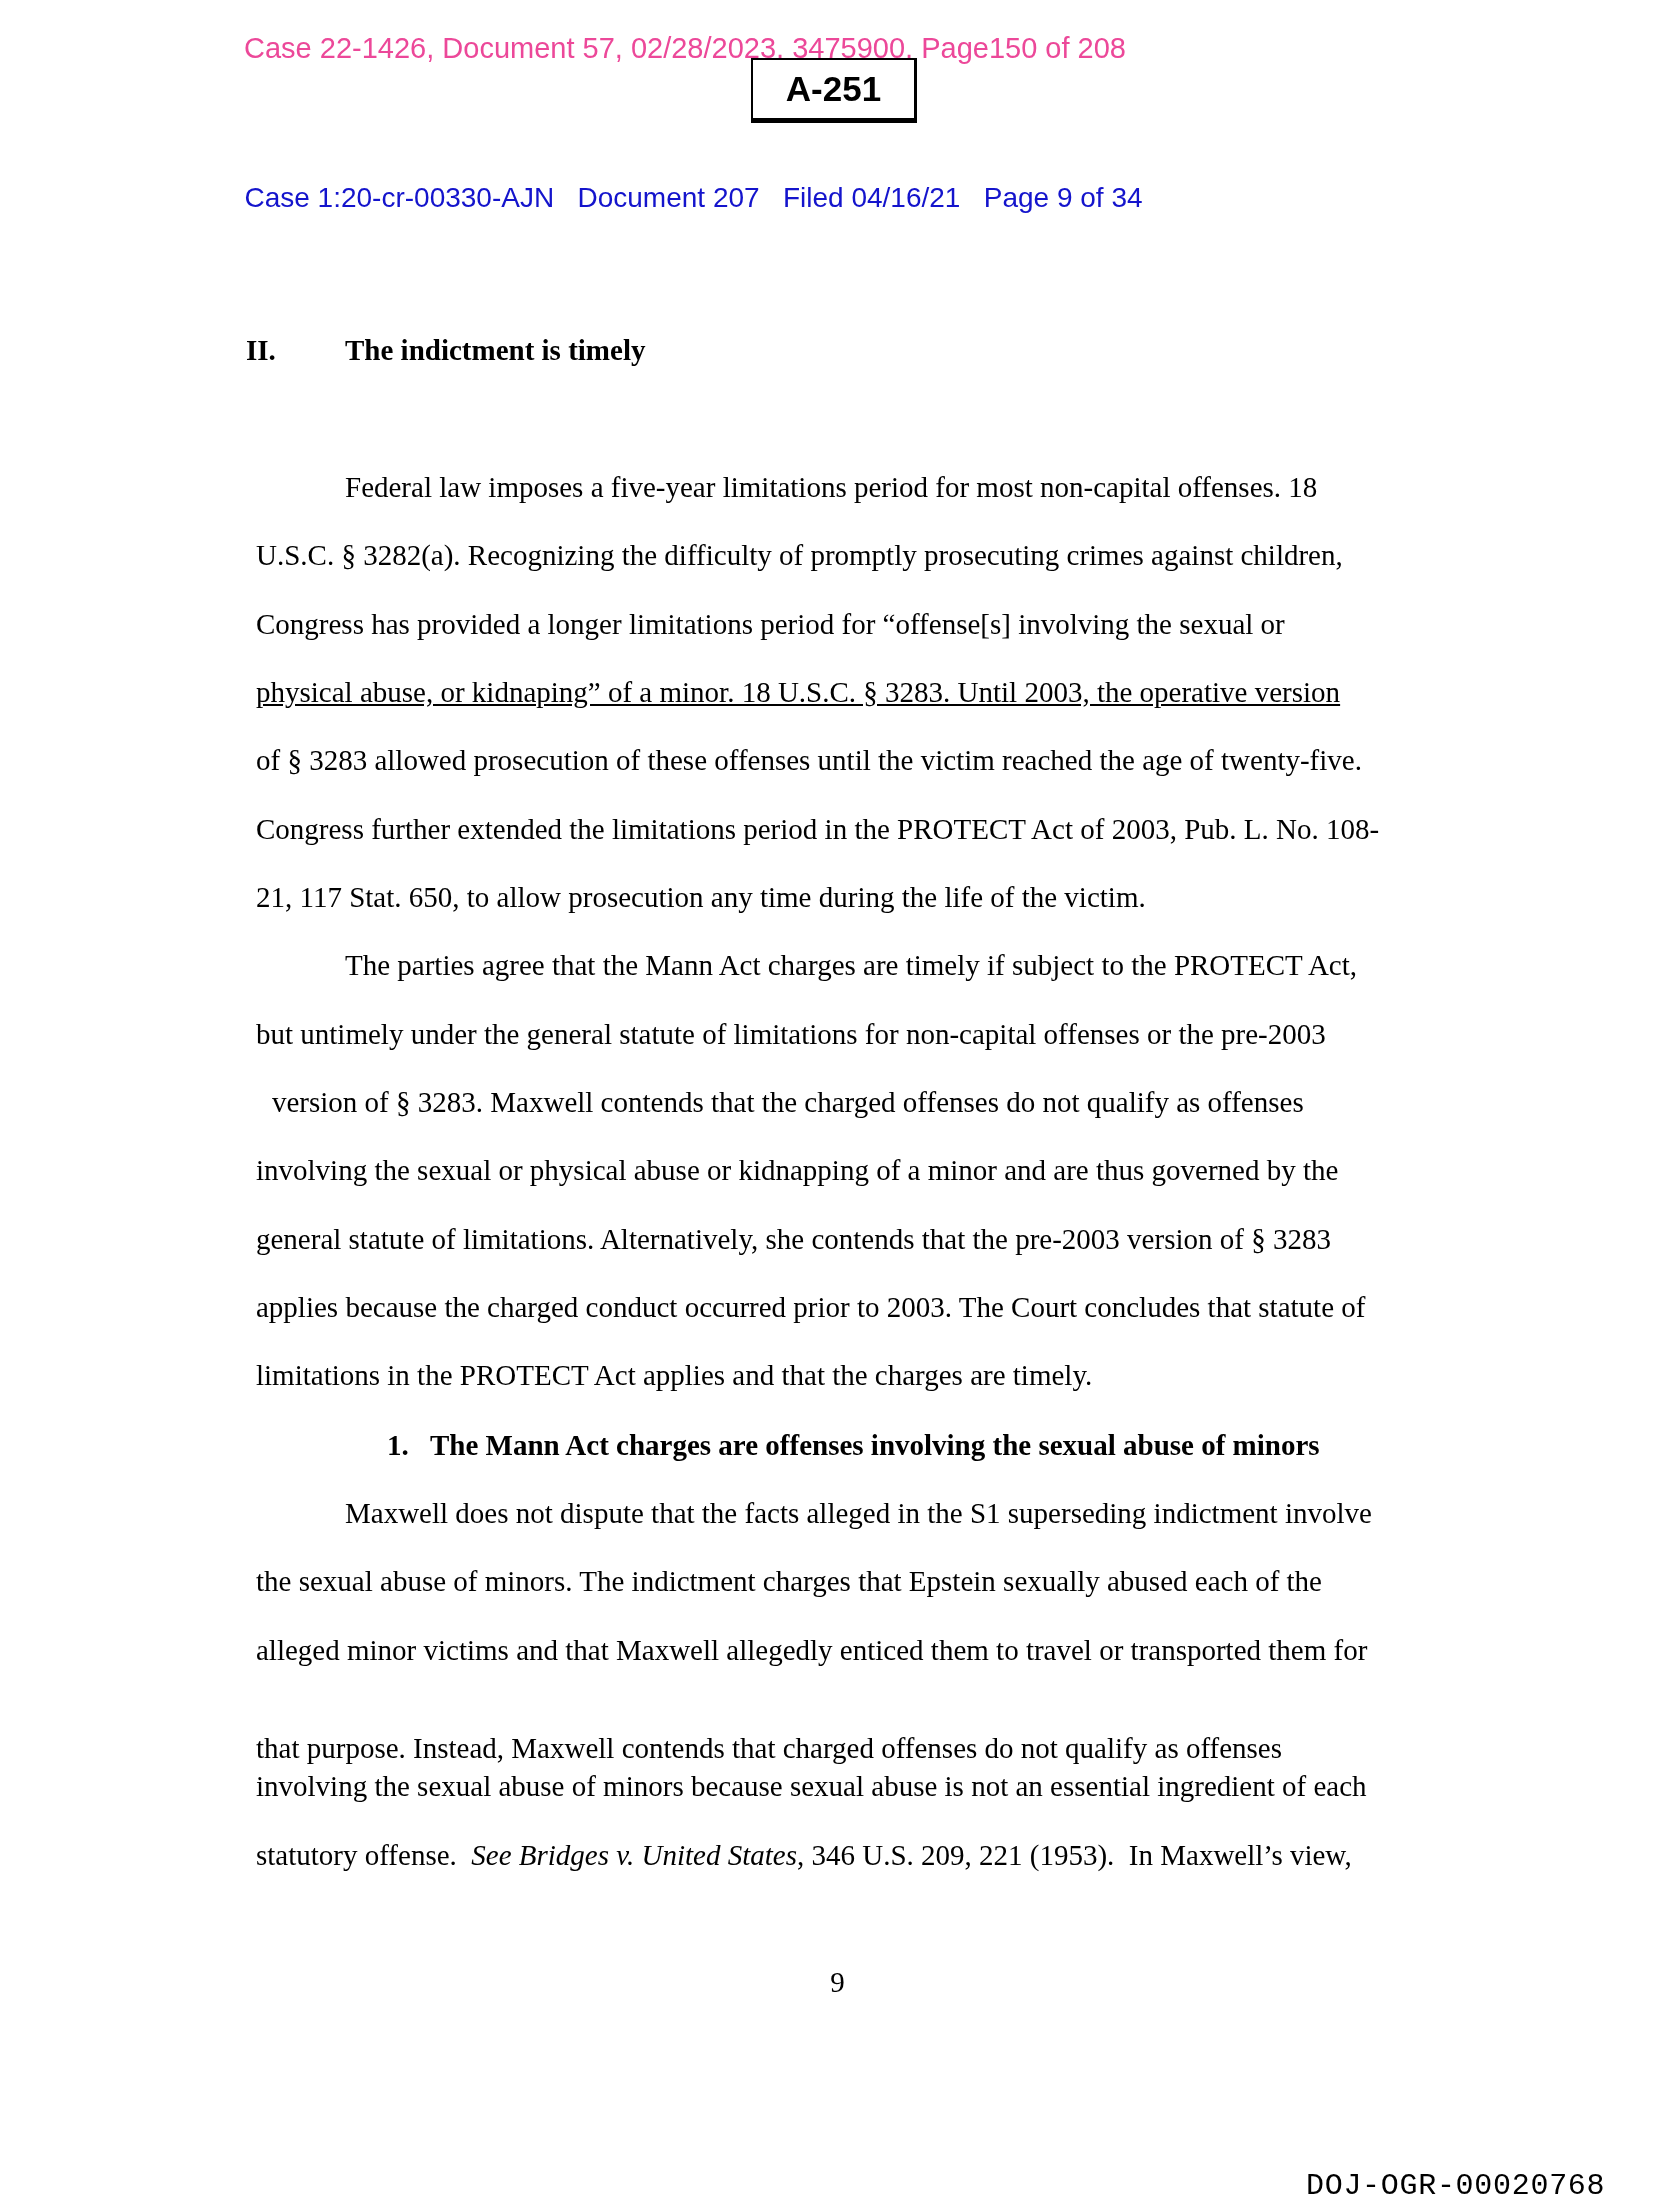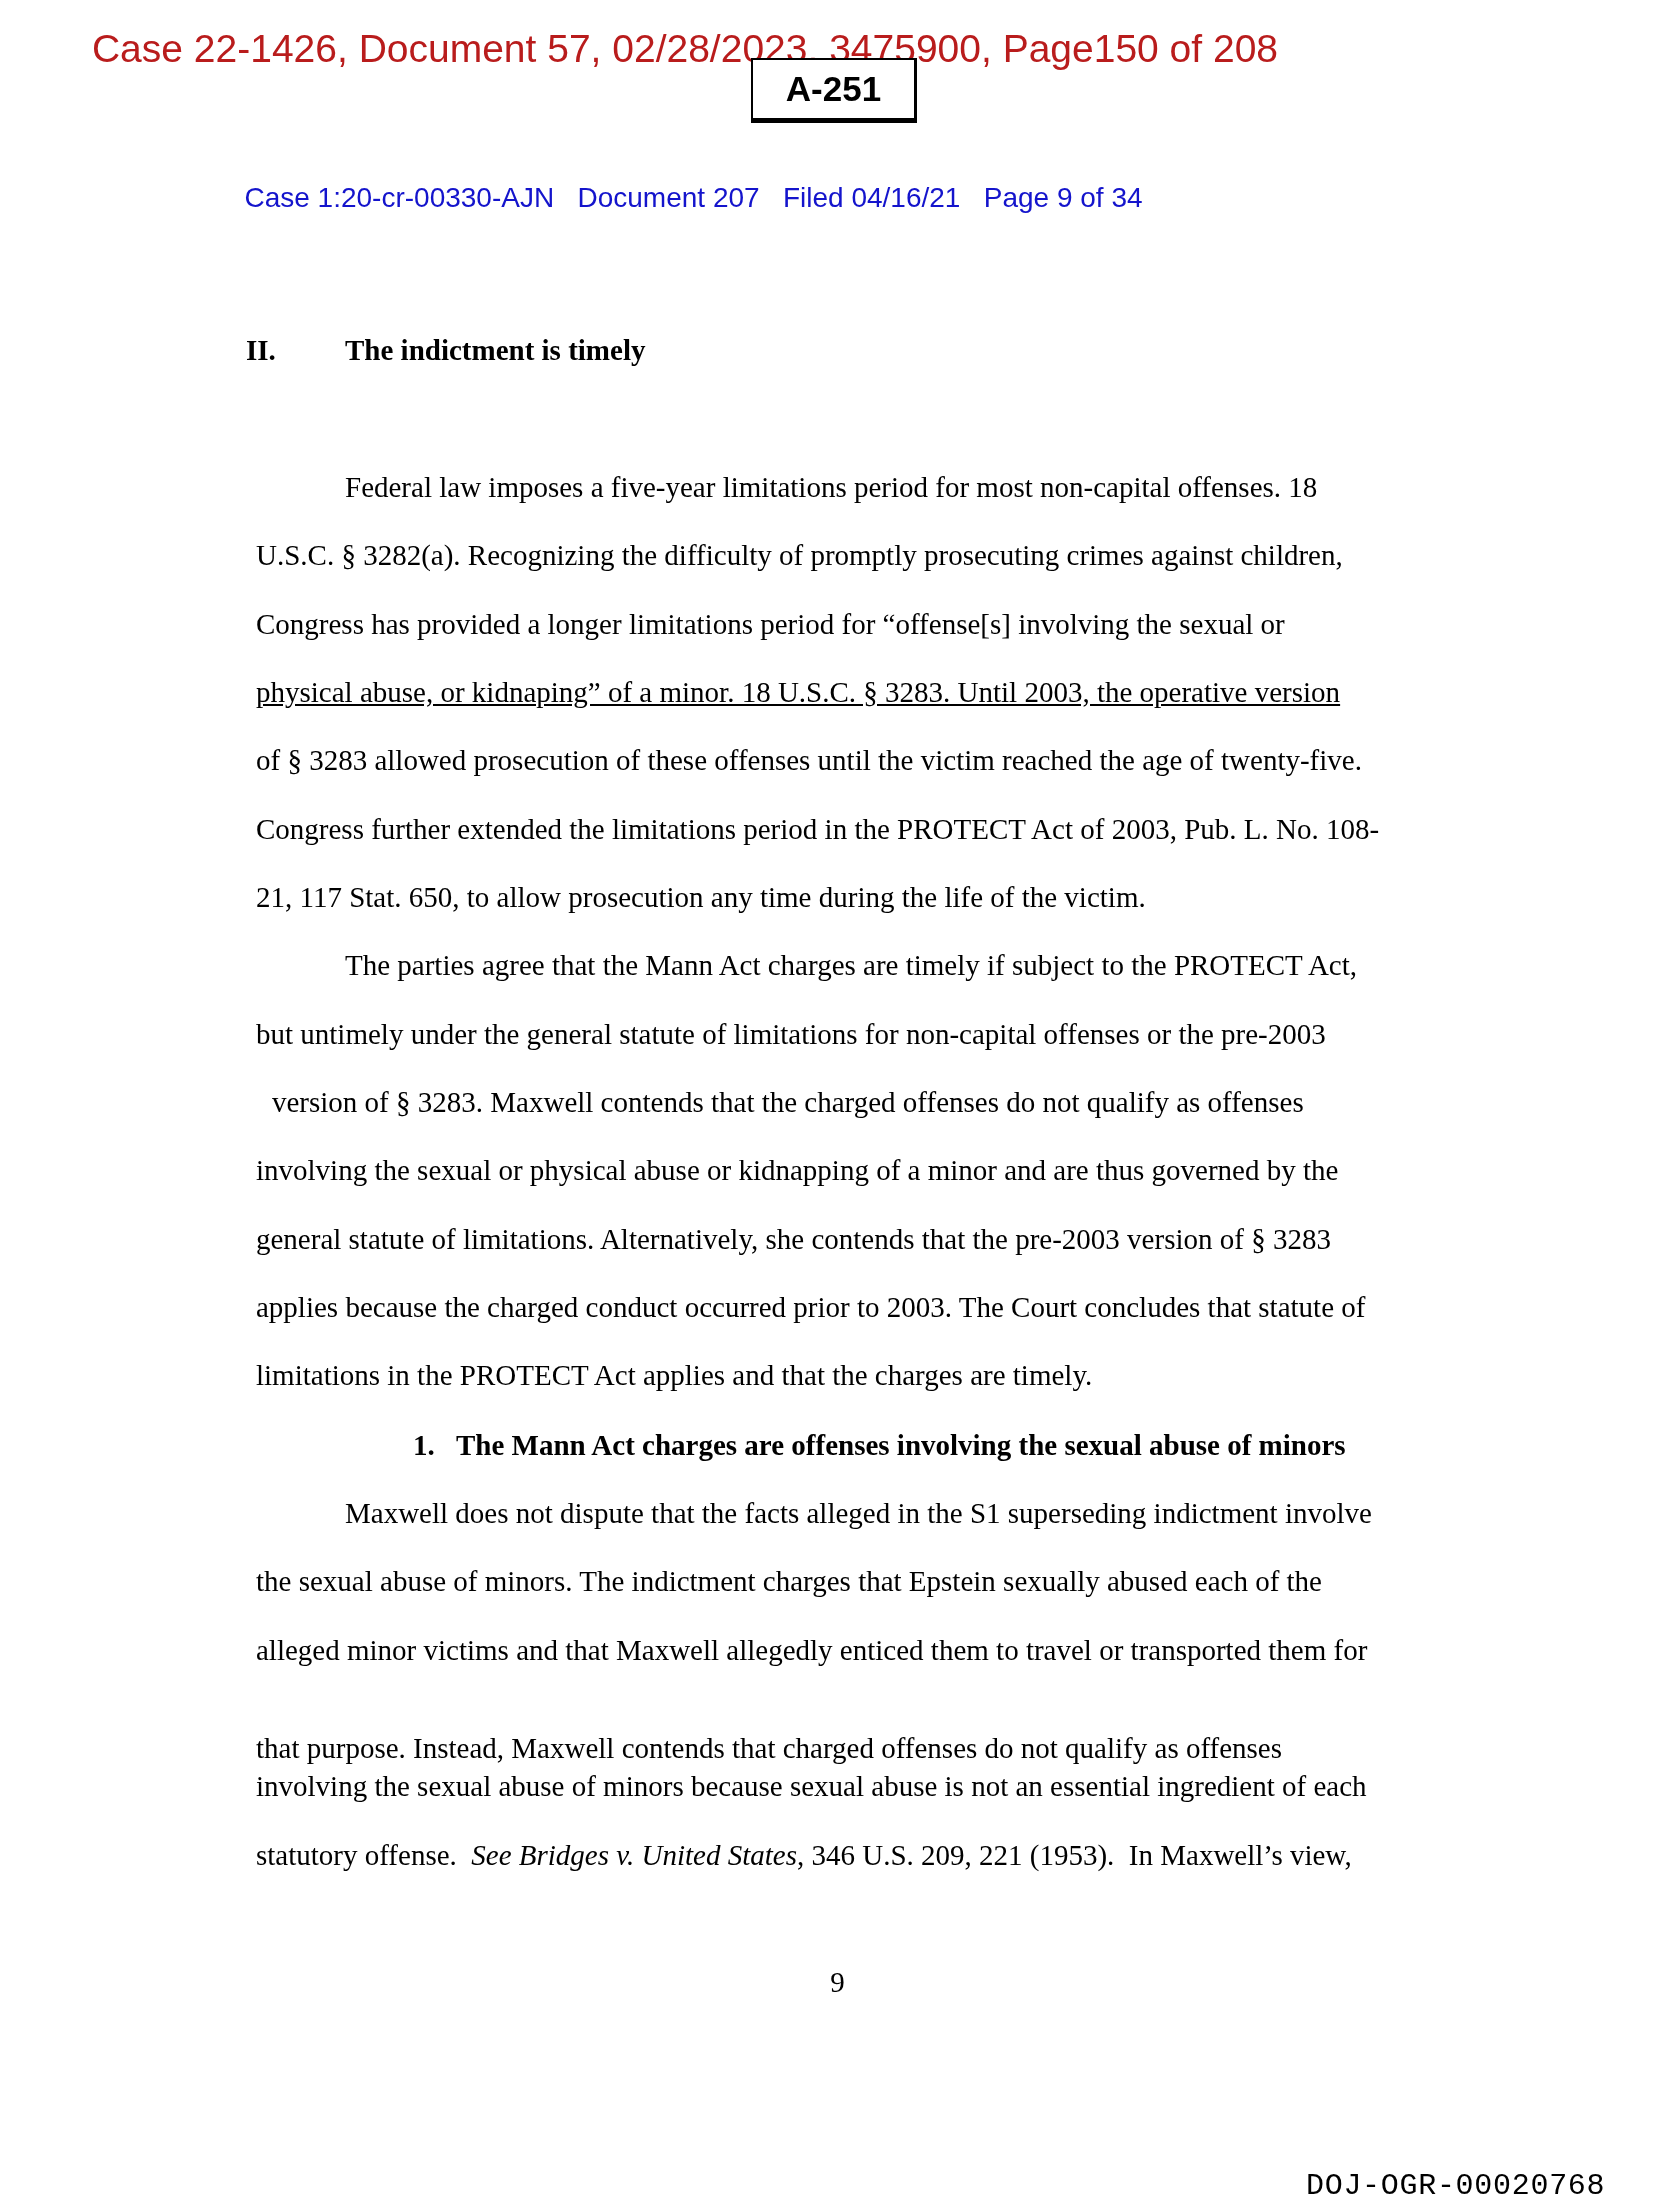--- a/index.html
+++ b/index.html
@@ -1,21 +1,21 @@
 <!DOCTYPE html>
 <html style="font-size:10.5px"><head>
 <meta charset="utf-8">
 <style>
   html, body { margin: 0; padding: 0; background: #ffffff; }
   body { width: 1675px; height: 2205px; position: relative; overflow: hidden; }
   .page { position: absolute; left: 0; top: 0; width: 1675px; height: 2205px; background: #fff; }
   .stamp-red {
     position: absolute; left: 0; width: 1370px; top: 29px; text-align: center;
-    font-family: "Liberation Sans", sans-serif; font-size: 39px; line-height: 39px;
-    color: #b91c1c; white-space: nowrap; letter-spacing: 0px;
+    font-family: "Liberation Sans", sans-serif; font-size: 29px; line-height: 39px;
+    color: #ec4899; white-space: nowrap; letter-spacing: 0px;
   }
   .exhibit-box {
     position: absolute; left: 751px; top: 58px; width: 161px; height: 58px;
     border: 2.6px solid #000; border-bottom-width: 5.3px; border-right-width: 3.3px; background: #fff;
     display: flex; align-items: center; justify-content: center;
   }
   .exhibit-label {
     font-family: "Liberation Sans", sans-serif; font-weight: bold; font-size: 35px; color: #000;
   }
   .stamp-blue {
@@ -69,21 +69,21 @@
   <div>
     <div class="line" style="left:345px; top:947px;">The parties agree that the Mann Act charges are timely if subject to the PROTECT Act,</div>
     <div class="line" style="left:256px; top:1016px;">but untimely under the general statute of limitations for non-capital offenses or the pre-2003</div>
     <div class="line" style="left:272px; top:1084px;">version of § 3283.  Maxwell contends that the charged offenses do not qualify as offenses</div>
     <div class="line" style="left:256px; top:1152px;">involving the sexual or physical abuse or kidnapping of a minor and are thus governed by the</div>
     <div class="line" style="left:256px; top:1221px;">general statute of limitations.  Alternatively, she contends that the pre-2003 version of § 3283</div>
     <div class="line" style="left:256px; top:1289px;">applies because the charged conduct occurred prior to 2003.  The Court concludes that statute of</div>
     <div class="line" style="left:256px; top:1357px;">limitations in the PROTECT Act applies and that the charges are timely.</div>
   </div>
 
-  <div class="line bold" style="left:413px; top:1427px; white-space:pre;">1.   The Mann Act charges are offenses involving the sexual abuse of minors</div>
+  <div class="line bold" style="left:387px; top:1427px; white-space:pre;">1.   The Mann Act charges are offenses involving the sexual abuse of minors</div>
 
   <div>
     <div class="line" style="left:345px; top:1495px;">Maxwell does not dispute that the facts alleged in the S1 superseding indictment involve</div>
     <div class="line" style="left:256px; top:1563px;">the sexual abuse of minors.  The indictment charges that Epstein sexually abused each of the</div>
     <div class="line" style="left:256px; top:1632px;">alleged minor victims and that Maxwell allegedly enticed them to travel or transported them for</div>
     <div class="line" style="left:256px; top:1700px;margin-top:30px;">that purpose.  Instead, Maxwell contends that charged offenses do not qualify as offenses</div>
     <div class="line" style="left:256px; top:1768px;">involving the sexual abuse of minors because sexual abuse is not an essential ingredient of each</div>
     <div class="line" style="left:256px; top:1837px; white-space:pre;"><span>statutory offense.  </span><span class="ital">See Bridges v. United States</span><span>, 346 U.S. 209, 221 (1953).  In Maxwell’s view,</span></div>
   </div>
 

